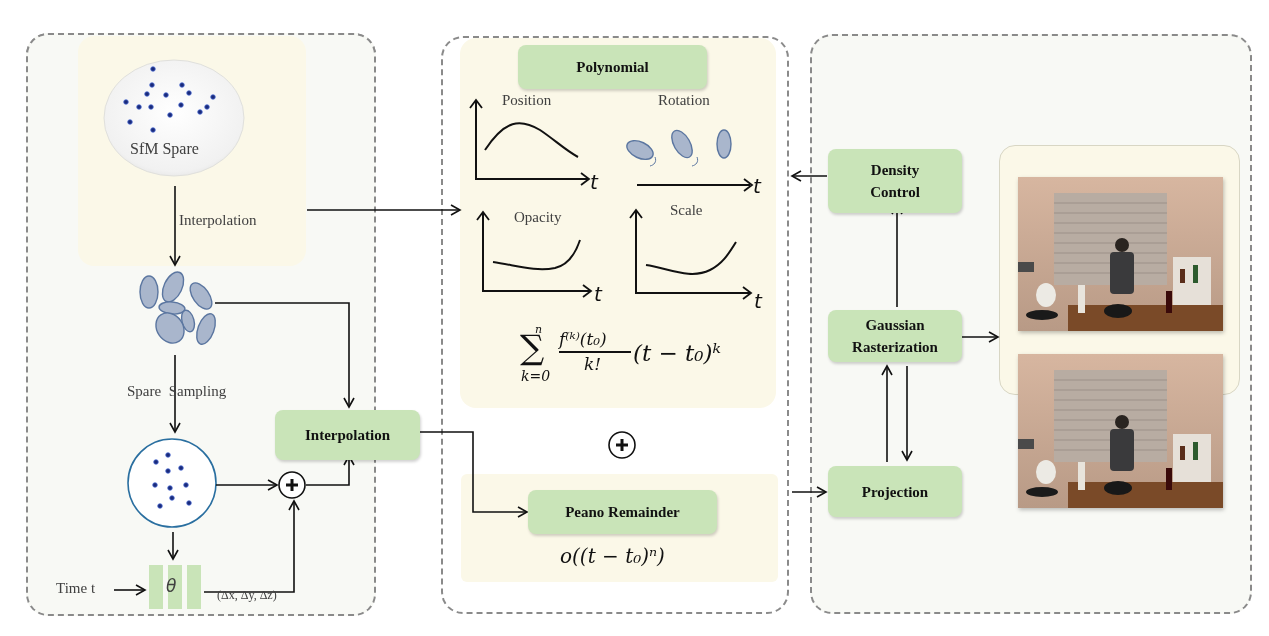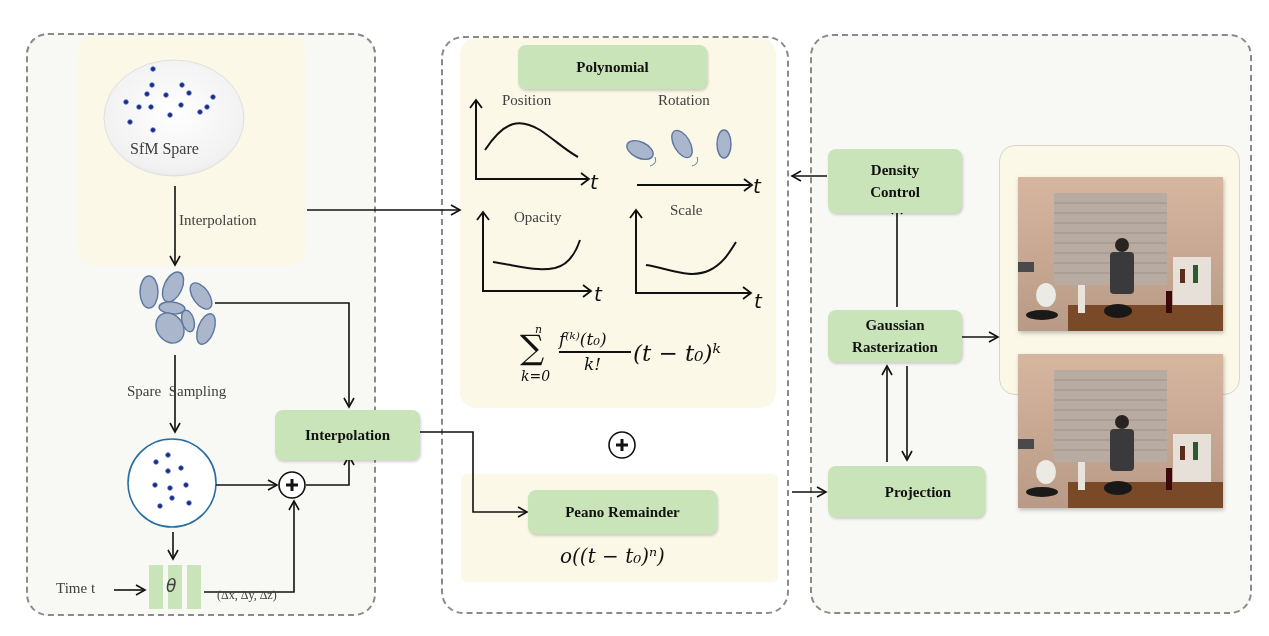--- a/index.html
+++ b/index.html
@@ -181,21 +181,21 @@
   <span>Peano Remainder</span>
 </div>
 <div class="math" style="left:560px; top:544px; font-style:italic; font-size:20px;">o((t − t₀)ⁿ)</div>
 
 <div class="gbox" style="left:828px; top:149px; width:134px; height:64px;">
   <span style="display:block; width:90px;">Density Control</span>
 </div>
 <div class="gbox" style="left:828px; top:310px; width:134px; height:52px;">
   <span style="display:block; width:110px;">Gaussian Rasterization</span>
 </div>
-<div class="gbox" style="left:828px; top:466px; width:134px; height:51px;padding-left:23px;">
+<div class="gbox" style="left:828px; top:466px; width:134px; height:51px;">
   <span>Projection</span>
 </div>
 
 <div class="photo" style="left:1018px; top:177px; width:205px; height:154px;">
   <svg width="205" height="154" viewBox="0 0 205 154">
     <defs>
       <linearGradient id="wall1" x1="0" y1="0" x2="0" y2="1">
         <stop offset="0%" stop-color="#d7b6a0"></stop>
           <stop offset="100%" stop-color="#b89a86"></stop>
       </linearGradient>

